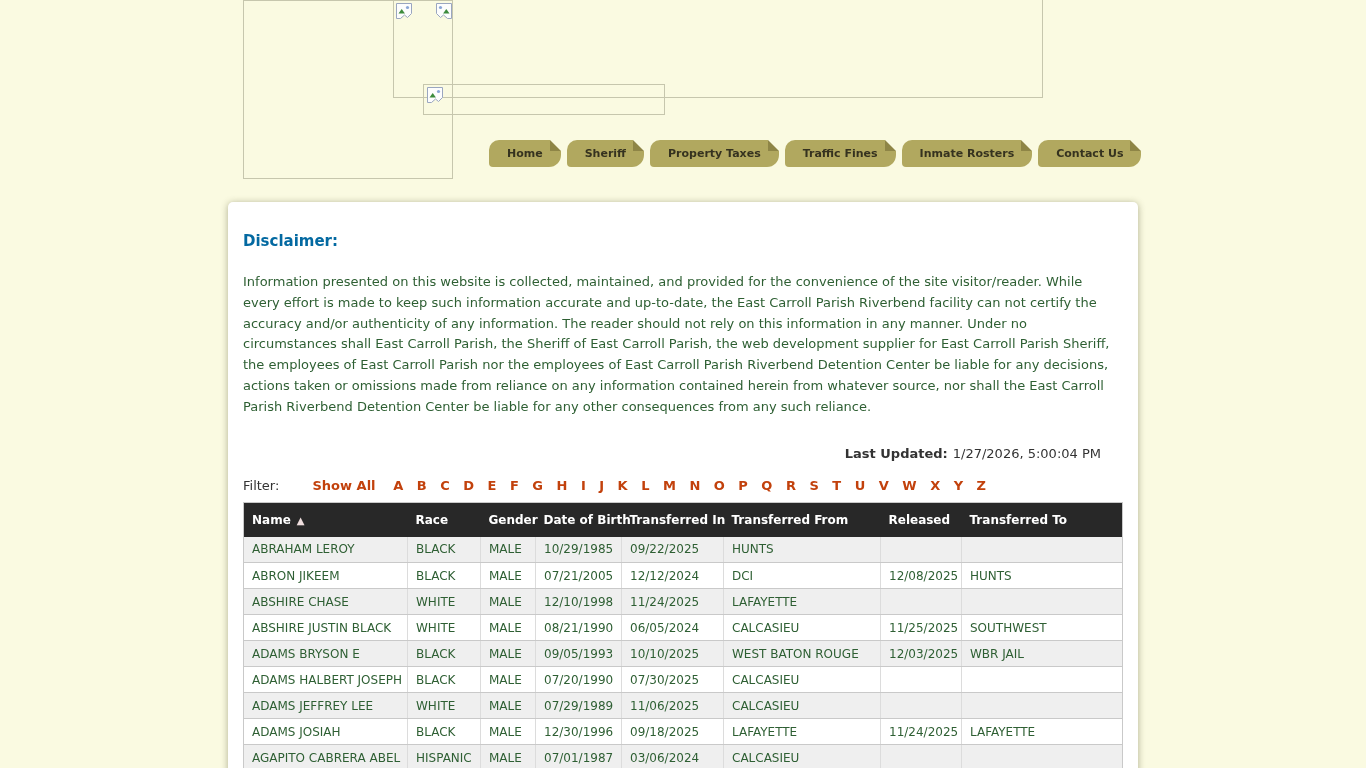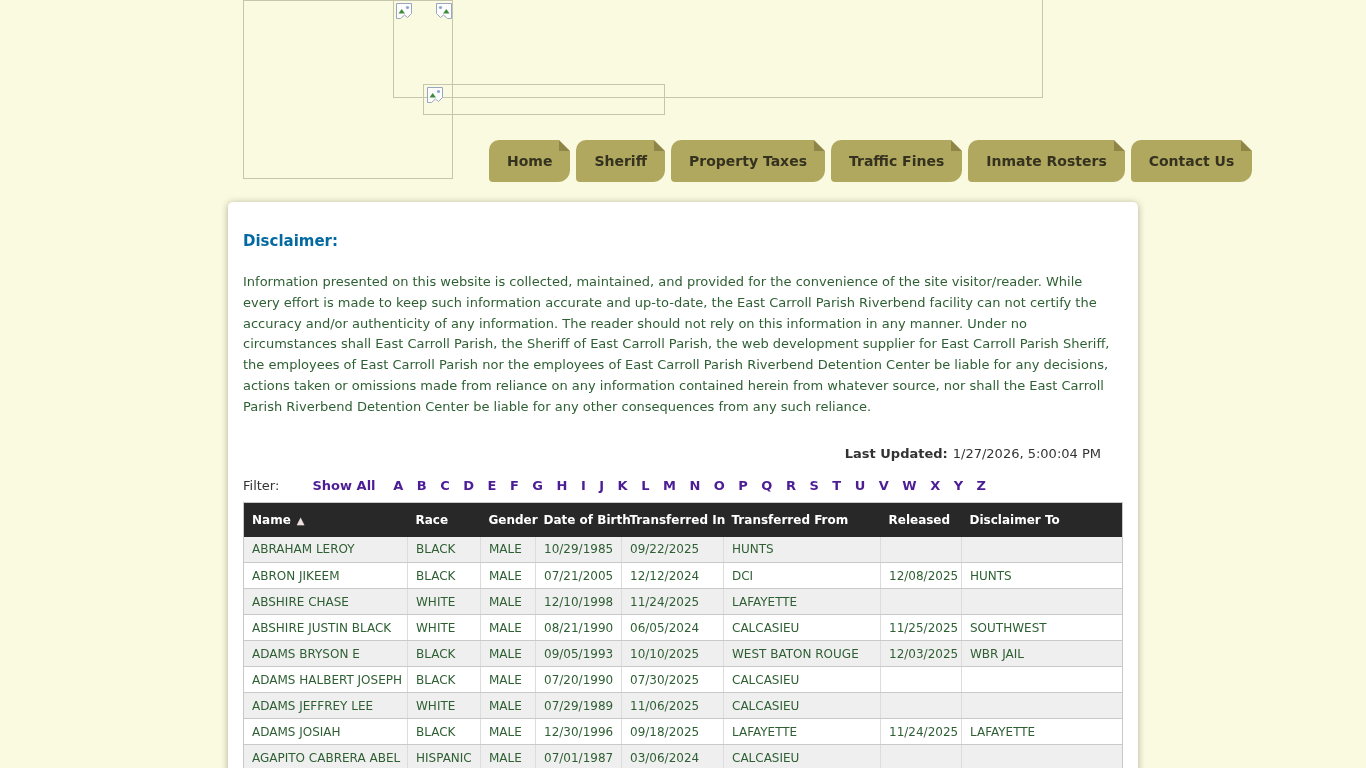--- a/index.html
+++ b/index.html
@@ -14,22 +14,22 @@
   #banner-box  { left:393px; top:-2px; width:650px; height:100px; }
   #subbanner-box { left:423px; top:84px; width:242px; height:31px; }
   .broken-icon { position:absolute; width:18px; height:18px; }
   #banner-broken-icon { left:395px; top:2px; }
   #top-broken-icon    { left:435px; top:2px; }
   #sub-broken-icon    { left:426px; top:86px; }
 
   nav { position:absolute; left:489px; top:140px; display:flex; gap:6px; }
   .nav-btn {
     position:relative; background:#B1A85F; color:#35321f;
-    font-family:inherit; font-size:14px; font-weight:bold;
-    padding:13px 18px; border:none; cursor:pointer;
+    font-family:inherit; font-size:11px; font-weight:bold;
+    padding:7px 18px; border:none; cursor:pointer;
     border-radius:10px 0 12px 4px; white-space:nowrap;
   }
   .nav-btn::before {
     content:""; position:absolute; top:0; right:0; width:0; height:0;
     border-style:solid; border-width:0 11px 11px 0;
     border-color:#FAFAE1 #FAFAE1 #8e8546 #8e8546;
   }
 
   .card {
     position:absolute; left:228px; top:202px; width:910px; height:620px;
@@ -38,21 +38,21 @@
     padding:28px 15px 0 15px;
   }
   .disclaimer-heading { color:#0369a1; font-size:15px; font-weight:bold; margin:2px 0 22px 0; }
   .disclaimer-body { color:#2E5F33; font-size:13px; line-height:20.8px; margin:0; width:880px; }
 
   .last-updated { margin-top:28px; padding-right:22px; text-align:right; font-size:13px; color:#333; }
   .last-updated .lbl { font-weight:bold; margin-right:5px; }
 
   .filter-row { margin-top:17px; font-size:13px; color:#333; }
   .filter-label { margin-right:20px; }
-  .filter-row a { color:#4c1d95; font-weight:bold; text-decoration:none; cursor:pointer; }
+  .filter-row a { color:#c2410c; font-weight:bold; text-decoration:none; cursor:pointer; }
   .show-all-link { margin-left:9px; }
   .letter-links a { margin-left:13.5px; }
 
   table.roster { border-collapse:collapse; margin-top:9px; width:879px; table-layout:fixed;
                  border:1px solid #c9c9c9; }
   thead th {
     background:#282828; color:#ffffff; text-align:left;
     font-size:12px; font-weight:bold; padding:10px 8px; white-space:nowrap; cursor:pointer;
   }
   .sort-arrow { color:#efdede; font-size:10px; margin-left:6px; }
@@ -126,21 +126,21 @@
     </colgroup>
     <thead>
       <tr>
         <th><span>Name</span><span class="sort-arrow">▲</span></th>
         <th>Race</th>
         <th>Gender</th>
         <th>Date of Birth</th>
         <th>Transferred In</th>
         <th>Transferred From</th>
         <th>Released</th>
-        <th>Disclaimer To</th>
+        <th>Transferred To</th>
       </tr>
     </thead>
     <tbody>
 
         <tr>
           <td>ABRAHAM LEROY</td>
           <td>BLACK</td>
           <td>MALE</td>
           <td>10/29/1985</td>
           <td>09/22/2025</td>

